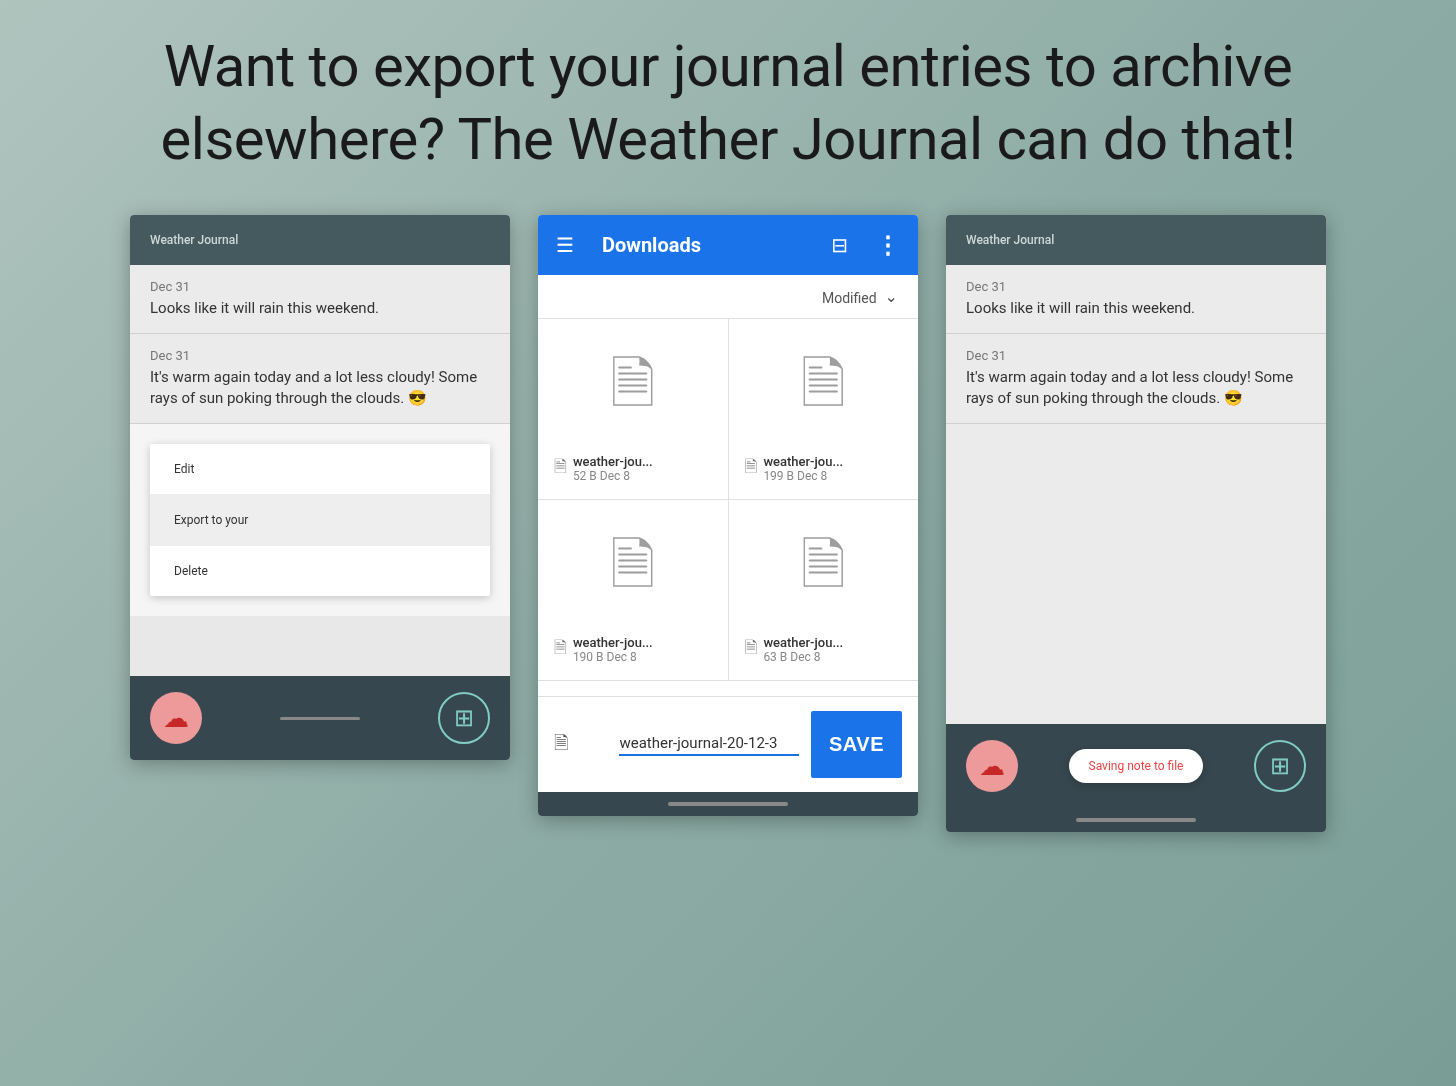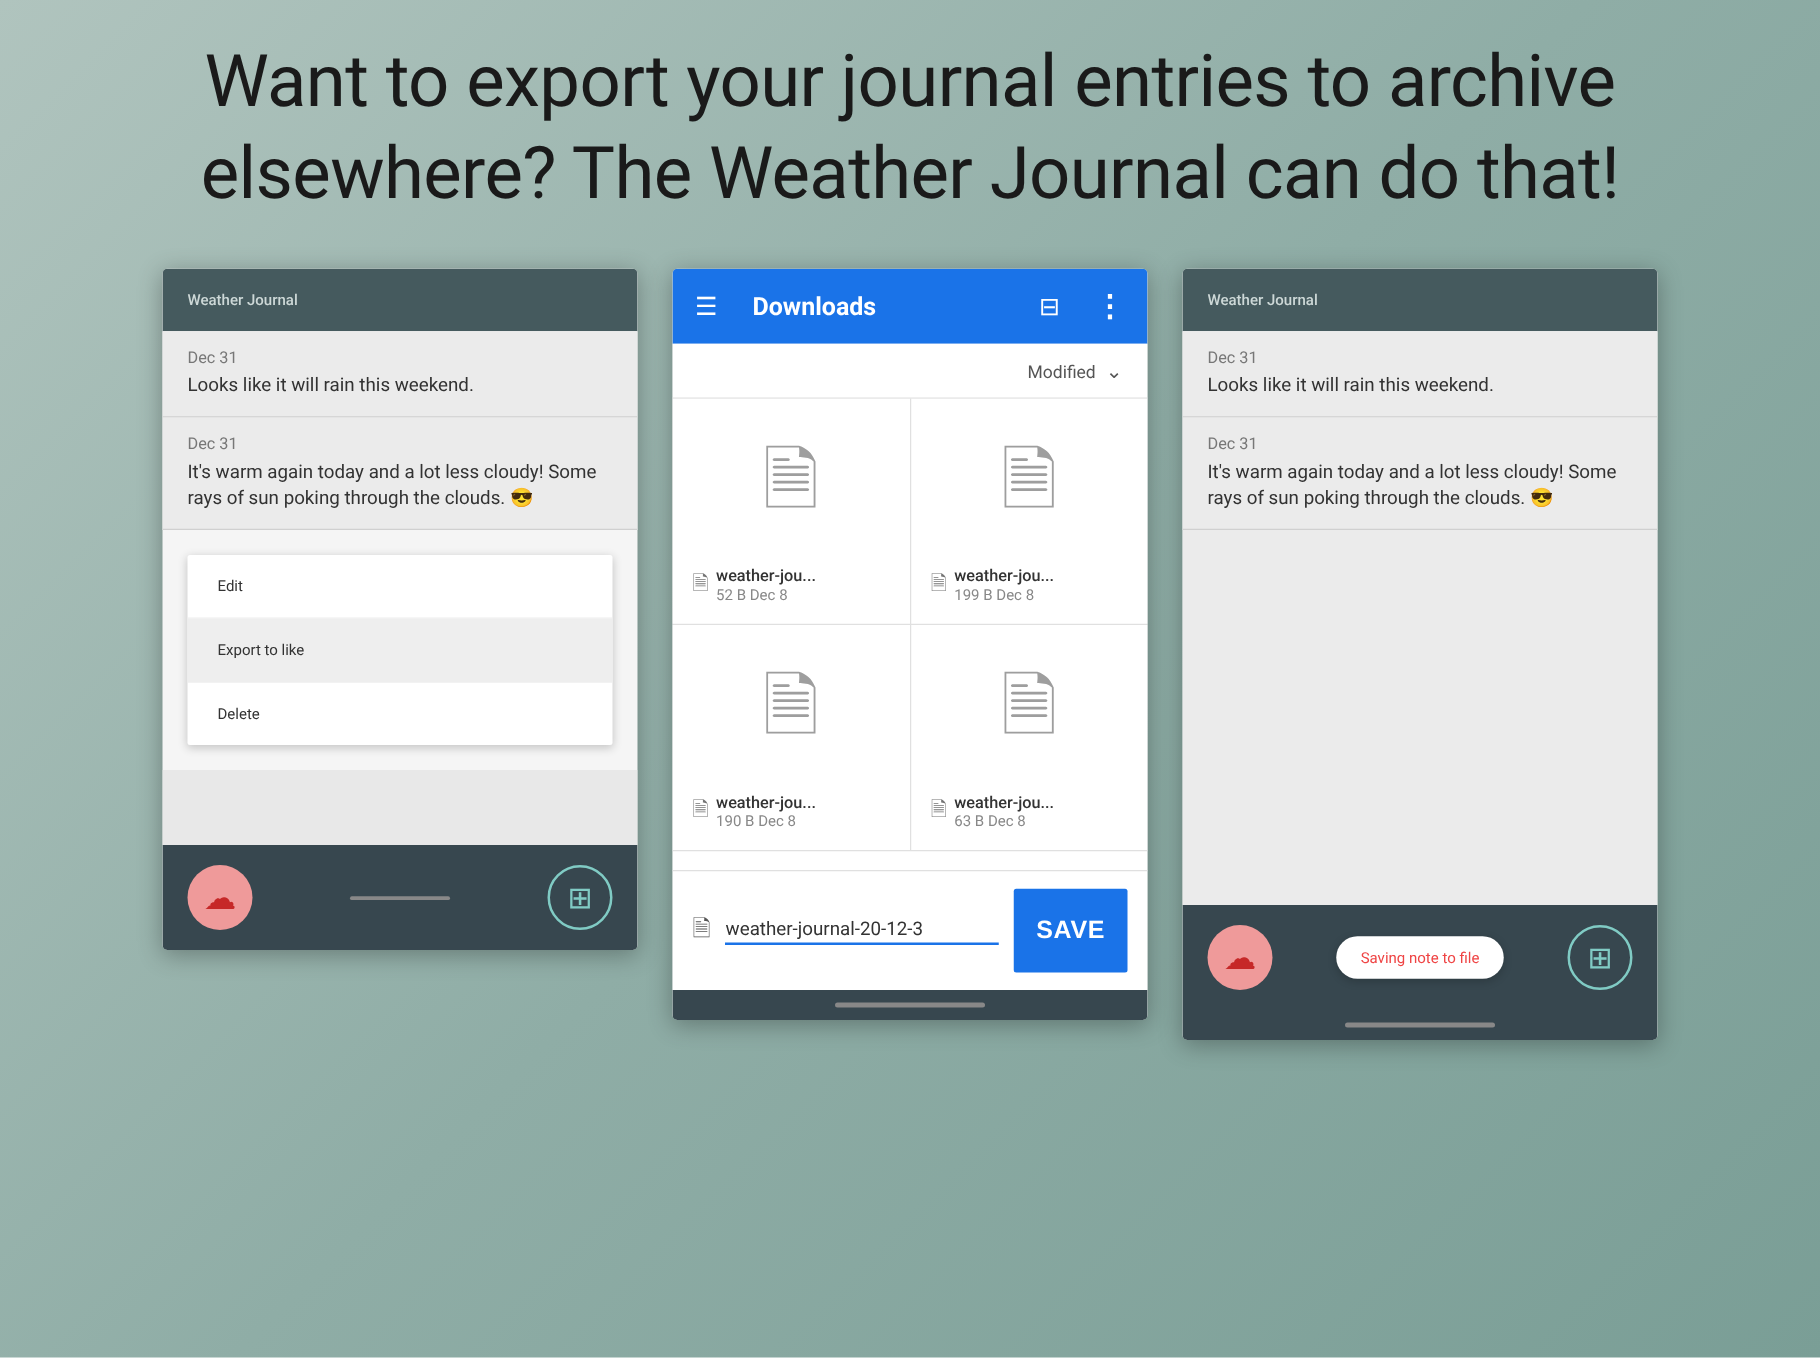--- a/index.html
+++ b/index.html
@@ -236,20 +236,21 @@
       font-size: 18px;
       color: #555;
     }
 
     .save-filename {
       flex: 1;
       font-size: 15px;
       color: #333;
       border-bottom: 2px solid #1a73e8;
       padding-bottom: 2px;
+      margin-left: 39px;
     }
 
     .save-btn {
       background: #1a73e8;
       color: #fff;
       border: none;
       padding: 22px 18px;
       font-size: 20px;
       font-weight: 700;
       border-radius: 2px;
@@ -320,21 +321,21 @@
         <div class="date">Dec 31</div>
         <div class="text">Looks like it will rain this weekend.</div>
       </div>
       <div class="journal-entry">
         <div class="date">Dec 31</div>
         <div class="text">It's warm again today and a lot less cloudy! Some rays of sun poking through the clouds. 😎</div>
       </div>
     </div>
     <div class="context-menu">
       <div class="context-menu-item">Edit</div>
-      <div class="context-menu-item highlighted">Export to like</div>
+      <div class="context-menu-item highlighted">Export to your</div>
       <div class="context-menu-item">Delete</div>
     </div>
     <div style="height: 60px; background: #e8e8e8;"></div>
     <div class="panel-bottom">
       <div class="fab-cloud">
         <span class="icon-cloud"></span>
       </div>
       <div style="width: 80px; height: 3px; background: #888; border-radius: 2px;"></div>
       <div class="fab-add">
         <span style="font-size: 24px; color: #80cbc4;">⊞</span>

